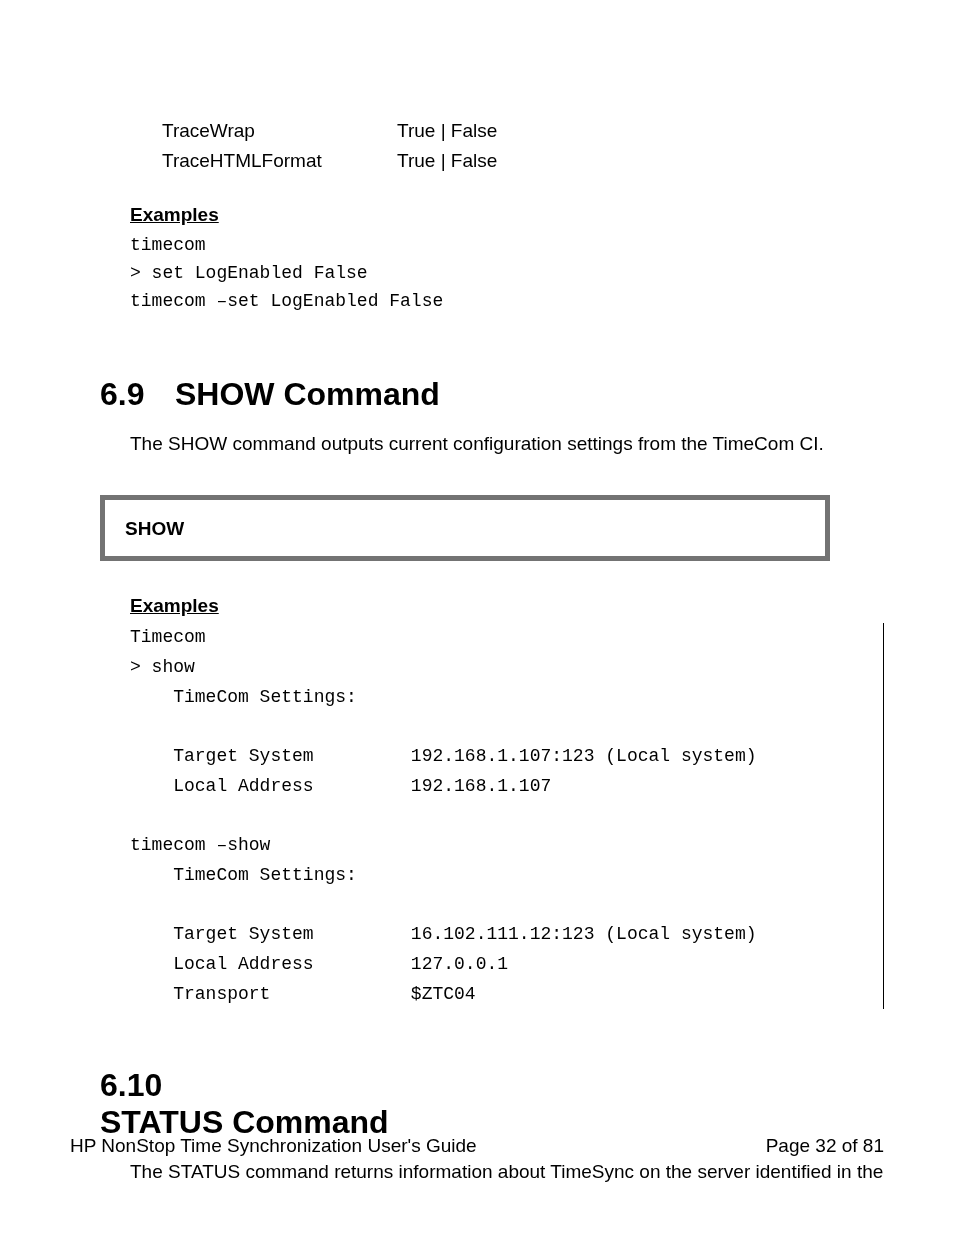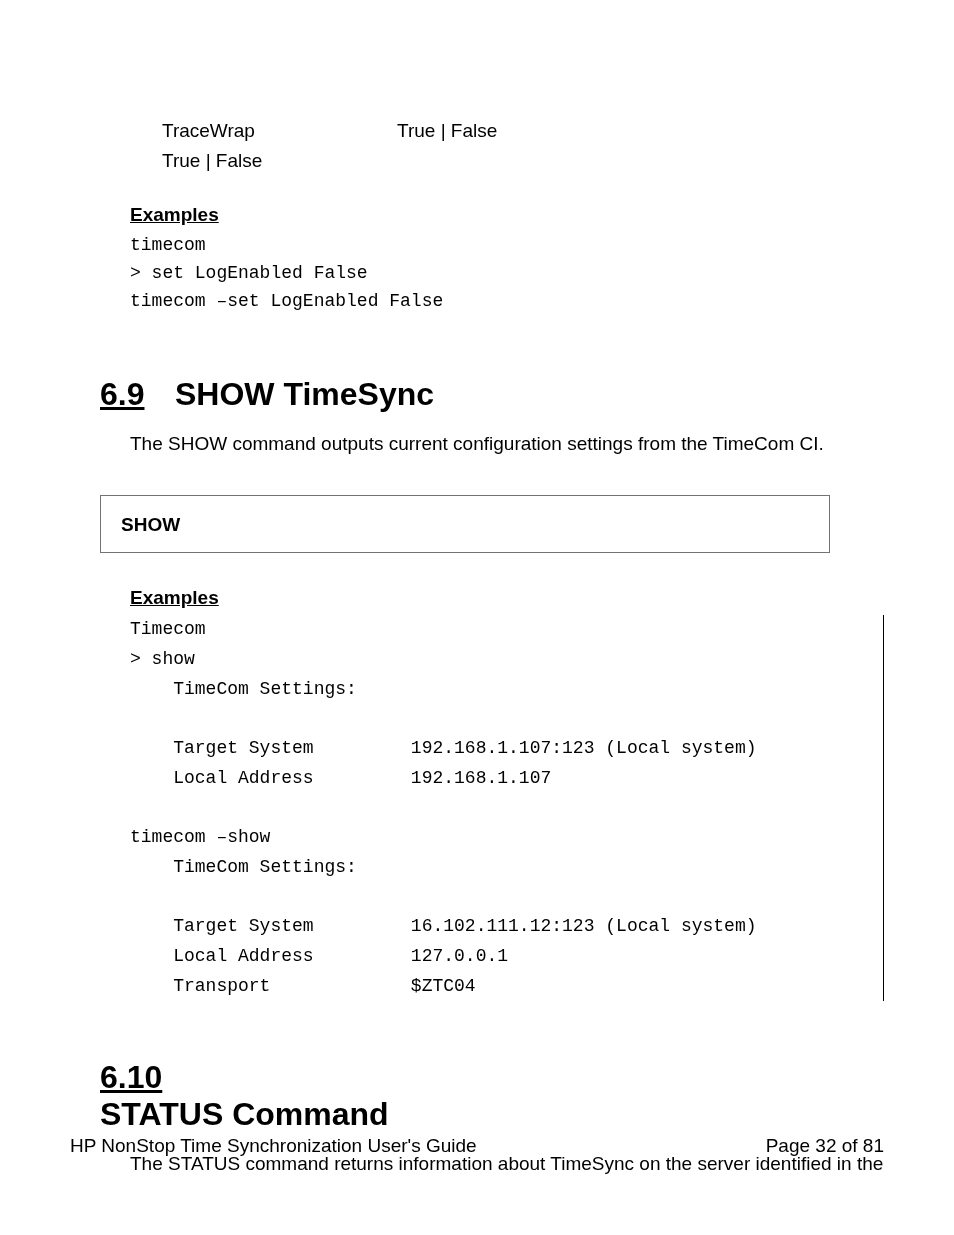--- a/index.html
+++ b/index.html
@@ -32,24 +32,24 @@
     white-space: pre;
     margin-left: 30px;
     line-height: 1.55;
   }
   h2.section {
     font-weight: 800;
     font-size: 32px;
     margin: 60px 0 18px 0;
     display: flex;
   }
-  h2.section .num { width: 75px; display: inline-block; text-decoration: underline; }
+  h2.section .num { width: 75px; display: inline-block; }
   .bodytext { margin-left: 30px; line-height: 1.4; }
   .syntax-box {
-    border: 1px solid #737373;
+    border: 5px solid #737373;
     margin: 38px 0 0 0;
     padding: 18px 0 16px 20px;
     font-weight: 700;
     box-sizing: border-box;
     width: 730px;
   }
   .output-block {
     font-family: Consolas, "Courier New", monospace;
     font-size: 18px;
     white-space: pre;
@@ -74,32 +74,33 @@
 <body>
 
 <div class="page">
 
   <div class="param-table">
     <div class="param-row">
       <span class="param-name">TraceWrap</span>
       <span class="param-val">True | False</span>
     </div>
     <div class="param-row">
+      <span class="param-name">TraceHTMLFormat</span>
       <span class="param-val">True | False</span>
     </div>
   </div>
 
   <div class="examples-hdr">Examples</div>
   <div class="code">timecom
 &gt; set LogEnabled False
 timecom –set LogEnabled False</div>
 
   <h2 class="section">
     <span class="num">6.9</span>
-    <span>SHOW TimeSync</span>
+    <span>SHOW Command</span>
   </h2>
   <div class="bodytext">The SHOW command outputs current configuration settings from the TimeCom CI.</div>
 
   <div class="syntax-box">
     <span>SHOW</span>
   </div>
 
   <div class="examples-hdr" style="margin-top:34px;">Examples</div>
   <div class="output-block">Timecom
 &gt; show

